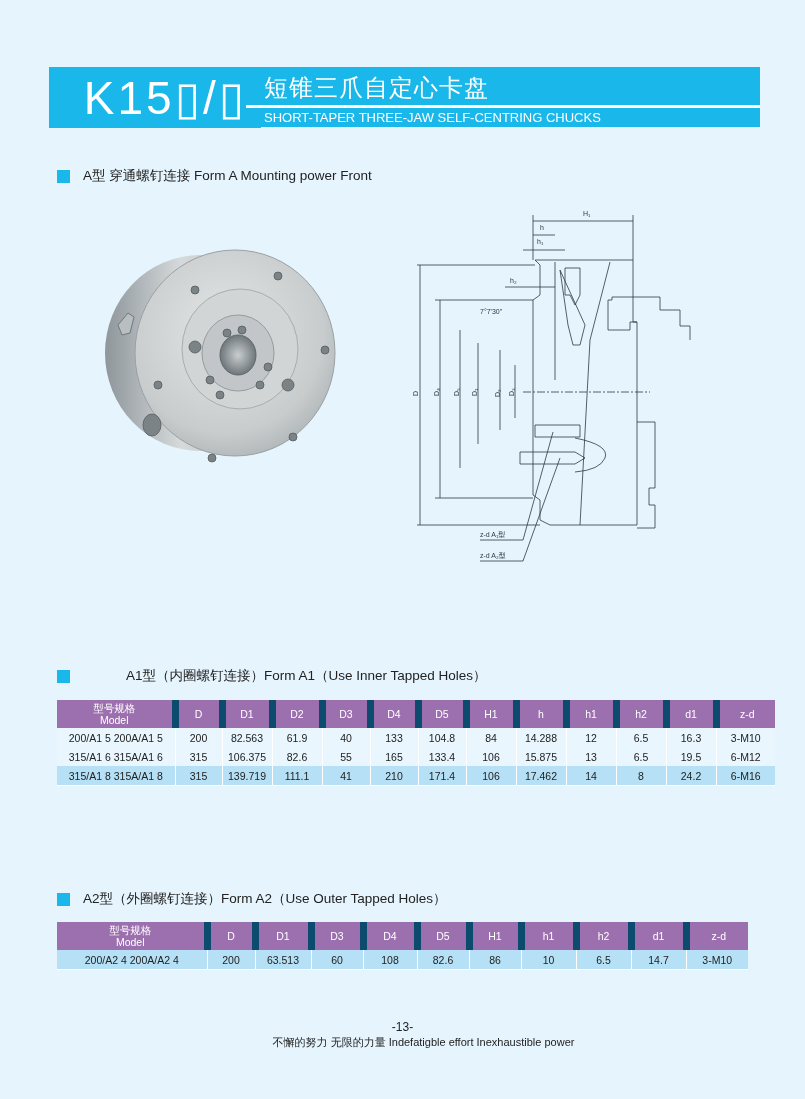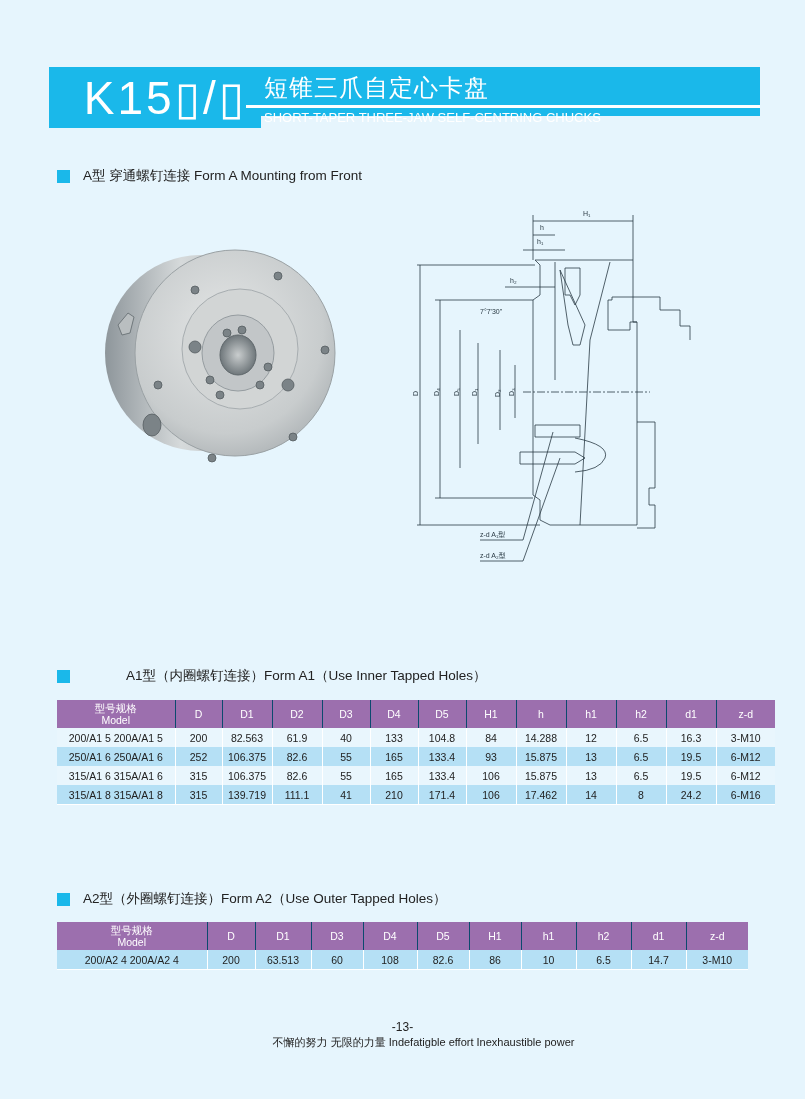--- a/index.html
+++ b/index.html
@@ -1,30 +1,30 @@
 <!DOCTYPE html>
 <html><head>
 <meta charset="utf-8">
 <style>
   html, body { margin:0; padding:0; }
   body { width:805px; height:1099px; background:#e6f5fd; position:relative; overflow:hidden;
          font-family:"Liberation Sans", "DejaVu Sans", sans-serif; color:#222; }
   .hdr-left { position:absolute; left:49px; top:67px; width:191px; height:61px; background:#1ab8ea;
               display:flex; align-items:center; justify-content:center;padding-left:21px; }
   .hdr-code { color:#fff; font-size:46px; letter-spacing:3px; font-family:"Liberation Sans", sans-serif; line-height:1; }
-  .hdr-right { position:absolute; left:246px; top:67px; width:514px; height:49px; background:#1ab8ea; }
+  .hdr-right { position:absolute; left:246px; top:67px; width:514px; height:60px; background:#1ab8ea; }
   .hdr-cn { position:absolute; left:18px; top:5px; color:#fff; font-size:24px; letter-spacing:1px; font-family:"DejaVu Sans", sans-serif; }
   .hdr-line { position:absolute; left:0; right:0; top:38px; height:3px; background:#fff; }
   .hdr-en { position:absolute; left:18px; top:43px; color:#fff; font-size:13px; letter-spacing:0px; }
   .sec { position:absolute; left:57px; display:flex; align-items:center; font-size:13.5px; color:#222; }
   .sq { width:13px; height:13px; background:#1ab8ea; margin-right:13px; }
   .photo { position:absolute; left:100px; top:225px; width:245px; height:245px; }
   .drawing { position:absolute; left:405px; top:200px; width:290px; height:370px; }
   table { position:absolute; left:57px; border-collapse:collapse; font-size:10.5px; table-layout:fixed; }
-  th { background:#9c6fae; color:#fff; font-weight:normal; height:28px; border-right:1px solid #0c4a6e; padding:0; line-height:12px; }
+  th { background:#9c6fae; color:#fff; font-weight:normal; height:28px; border-right:7px solid #0c4a6e; padding:0; line-height:12px; }
   th:last-child { border-right:none;margin-left:40px; }
   td { text-align:center; height:19px; padding:0; border-right:1px solid #fff; }
   td:last-child { border-right:none; }
   tr.odd td { background:#e9f6fd; }
   tr.even td { background:#b5e0f5; }
   tr:last-child td { border-bottom:1px solid #fff; }
   .footer { position:absolute; left:0; width:805px; text-align:center; font-size:11px; color:#222; }
 </style>
 </head>
 <body>
@@ -33,21 +33,21 @@
   <span class="hdr-code">K15▯/▯</span>
 </div>
 <div class="hdr-right">
   <span class="hdr-cn">短锥三爪自定心卡盘</span>
   <div class="hdr-line"></div>
   <span class="hdr-en">SHORT-TAPER THREE-JAW SELF-CENTRING CHUCKS</span>
 </div>
 
 <div class="sec" style="top:167px;">
   <span class="sq"></span>
-  <span>A型  穿通螺钉连接  Form A Mounting from Front</span>
+  <span>A型  穿通螺钉连接  Form A Mounting power Front</span>
 </div>
 
 <svg class="photo" viewBox="0 0 245 245">
   <defs>
     <linearGradient id="side" x1="0" y1="0" x2="1" y2="0">
       <stop offset="0" stop-color="#8e969b"></stop>
         <stop offset="0.4" stop-color="#d6dadb"></stop>
         <stop offset="1" stop-color="#a4abaf"></stop>
     </linearGradient>
     <radialGradient id="face" cx="0.45" cy="0.4" r="0.7">
@@ -187,35 +187,20 @@
         <td>40</td>
         <td>133</td>
         <td>104.8</td>
         <td>84</td>
         <td>14.288</td>
         <td>12</td>
         <td>6.5</td>
         <td>16.3</td>
         <td>3-M10</td>
       </tr>
-      <tr class="even">
-        <td>250/A1 6  250A/A1 6</td>
-        <td>252</td>
-        <td>106.375</td>
-        <td>82.6</td>
-        <td>55</td>
-        <td>165</td>
-        <td>133.4</td>
-        <td>93</td>
-        <td>15.875</td>
-        <td>13</td>
-        <td>6.5</td>
-        <td>19.5</td>
-        <td>6-M12</td>
-      </tr>
       <tr class="odd">
         <td>315/A1 6  315A/A1 6</td>
         <td>315</td>
         <td>106.375</td>
         <td>82.6</td>
         <td>55</td>
         <td>165</td>
         <td>133.4</td>
         <td>106</td>
         <td>15.875</td>

